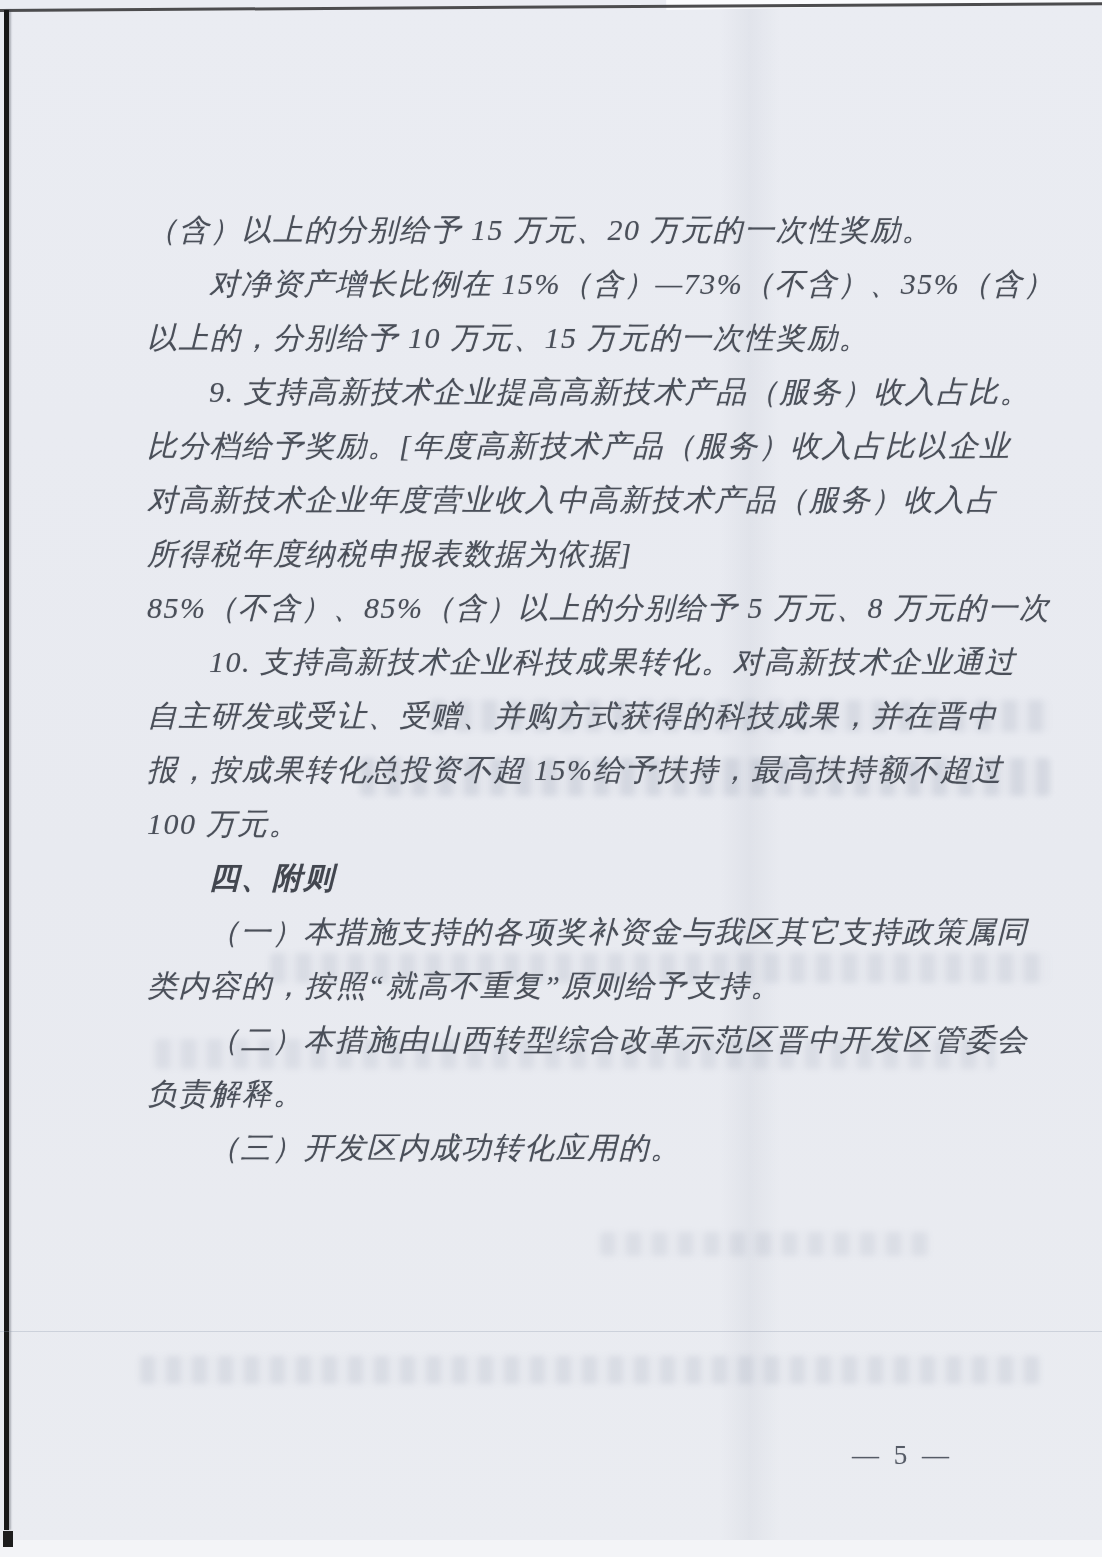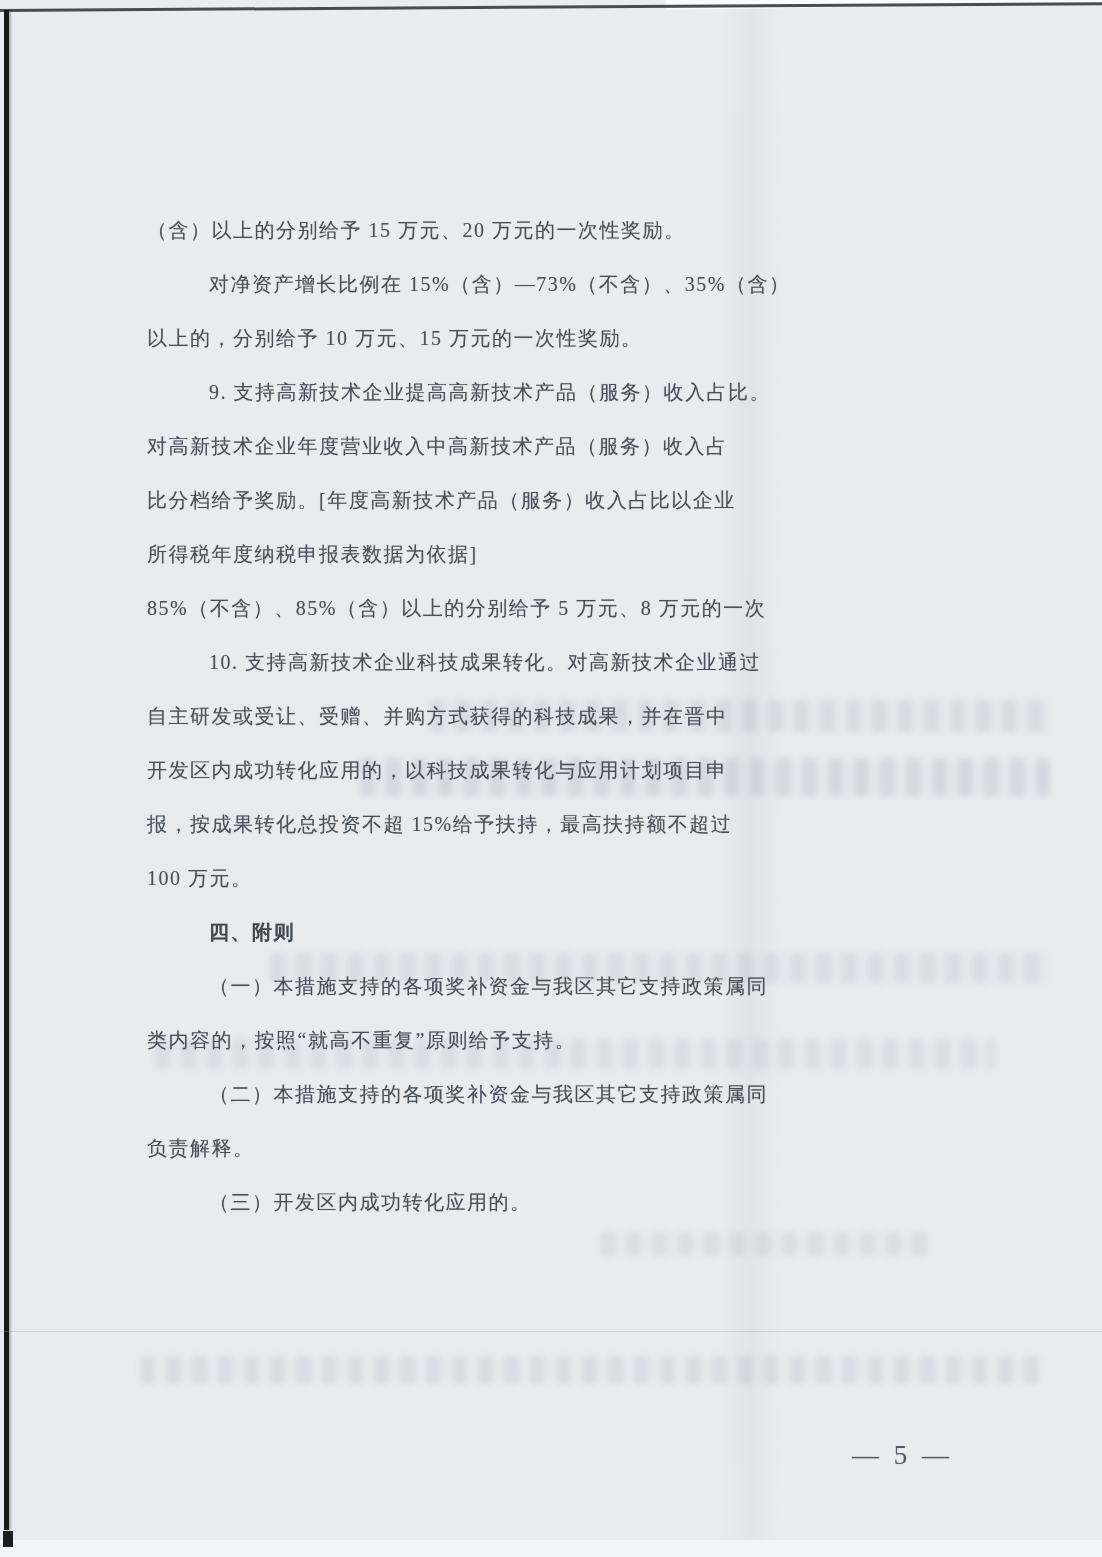--- a/index.html
+++ b/index.html
@@ -80,23 +80,24 @@
   .b3 { top: 953px;  left: 270px; width: 780px; height: 30px; opacity: .38; }
   .b4 { top: 1039px; left: 155px; width: 840px; height: 30px; opacity: .34; }
   .b5 { top: 1232px; left: 600px; width: 330px; height: 24px; opacity: .34; }
   .b6 { top: 1356px; left: 140px; width: 900px; height: 28px; opacity: .40; }
   
   .doc {
     position: absolute;
     top: 203px; left: 147px;
     width: 850px;
     color: #4a4f59;
-    font-size: 20px;
+    font-size: 30px;
     letter-spacing: 1.5px;
     text-shadow: 0 0 1px rgba(74,79,89,0.35);
+    font-style: italic;
   }
   .doc .line {
     height: 54px;
     line-height: 54px;
     white-space: nowrap;
   }
   .doc .line.indent { padding-left: 62px; }
   .doc .line.bold { font-weight: bold; color: #42464f; }
   .page-num {
     position: absolute;
@@ -126,32 +127,31 @@
   <div class="bleed b3"></div>
   <div class="bleed b4"></div>
   <div class="bleed b5"></div>
   <div class="bleed b6"></div>
 
   <div class="doc" id="doc-lines">
       <div class="line">（含）以上的分别给予 15 万元、20 万元的一次性奖励。</div>
       <div class="line indent">对净资产增长比例在 15%（含）—73%（不含）、35%（含）</div>
       <div class="line">以上的，分别给予 10 万元、15 万元的一次性奖励。</div>
       <div class="line indent">9. 支持高新技术企业提高高新技术产品（服务）收入占比。</div>
+      <div class="line">比分档给予奖励。[年度高新技术产品（服务）收入占比以企业</div>
       <div class="line">对高新技术企业年度营业收入中高新技术产品（服务）收入占</div>
-      <div class="line">比分档给予奖励。[年度高新技术产品（服务）收入占比以企业</div>
       <div class="line">所得税年度纳税申报表数据为依据]</div>
       <div class="line">85%（不含）、85%（含）以上的分别给予 5 万元、8 万元的一次</div>
       <div class="line indent">10. 支持高新技术企业科技成果转化。对高新技术企业通过</div>
       <div class="line">自主研发或受让、受赠、并购方式获得的科技成果，并在晋中</div>
-      <div class="line">开发区内成功转化应用的，以科技成果转化与应用计划项目申</div>
       <div class="line">报，按成果转化总投资不超 15%给予扶持，最高扶持额不超过</div>
       <div class="line">100 万元。</div>
       <div class="line indent bold">四、附则</div>
       <div class="line indent">（一）本措施支持的各项奖补资金与我区其它支持政策属同</div>
       <div class="line">类内容的，按照“就高不重复”原则给予支持。</div>
-      <div class="line indent">（二）本措施支持的各项奖补资金与我区其它支持政策属同</div>
+      <div class="line indent">（二）本措施由山西转型综合改革示范区晋中开发区管委会</div>
       <div class="line">负责解释。</div>
       <div class="line indent">（三）开发区内成功转化应用的。</div>
     </div>
 
   <div class="page-num">— 5 —</div>
 
 </div>
 
 </body></html>

